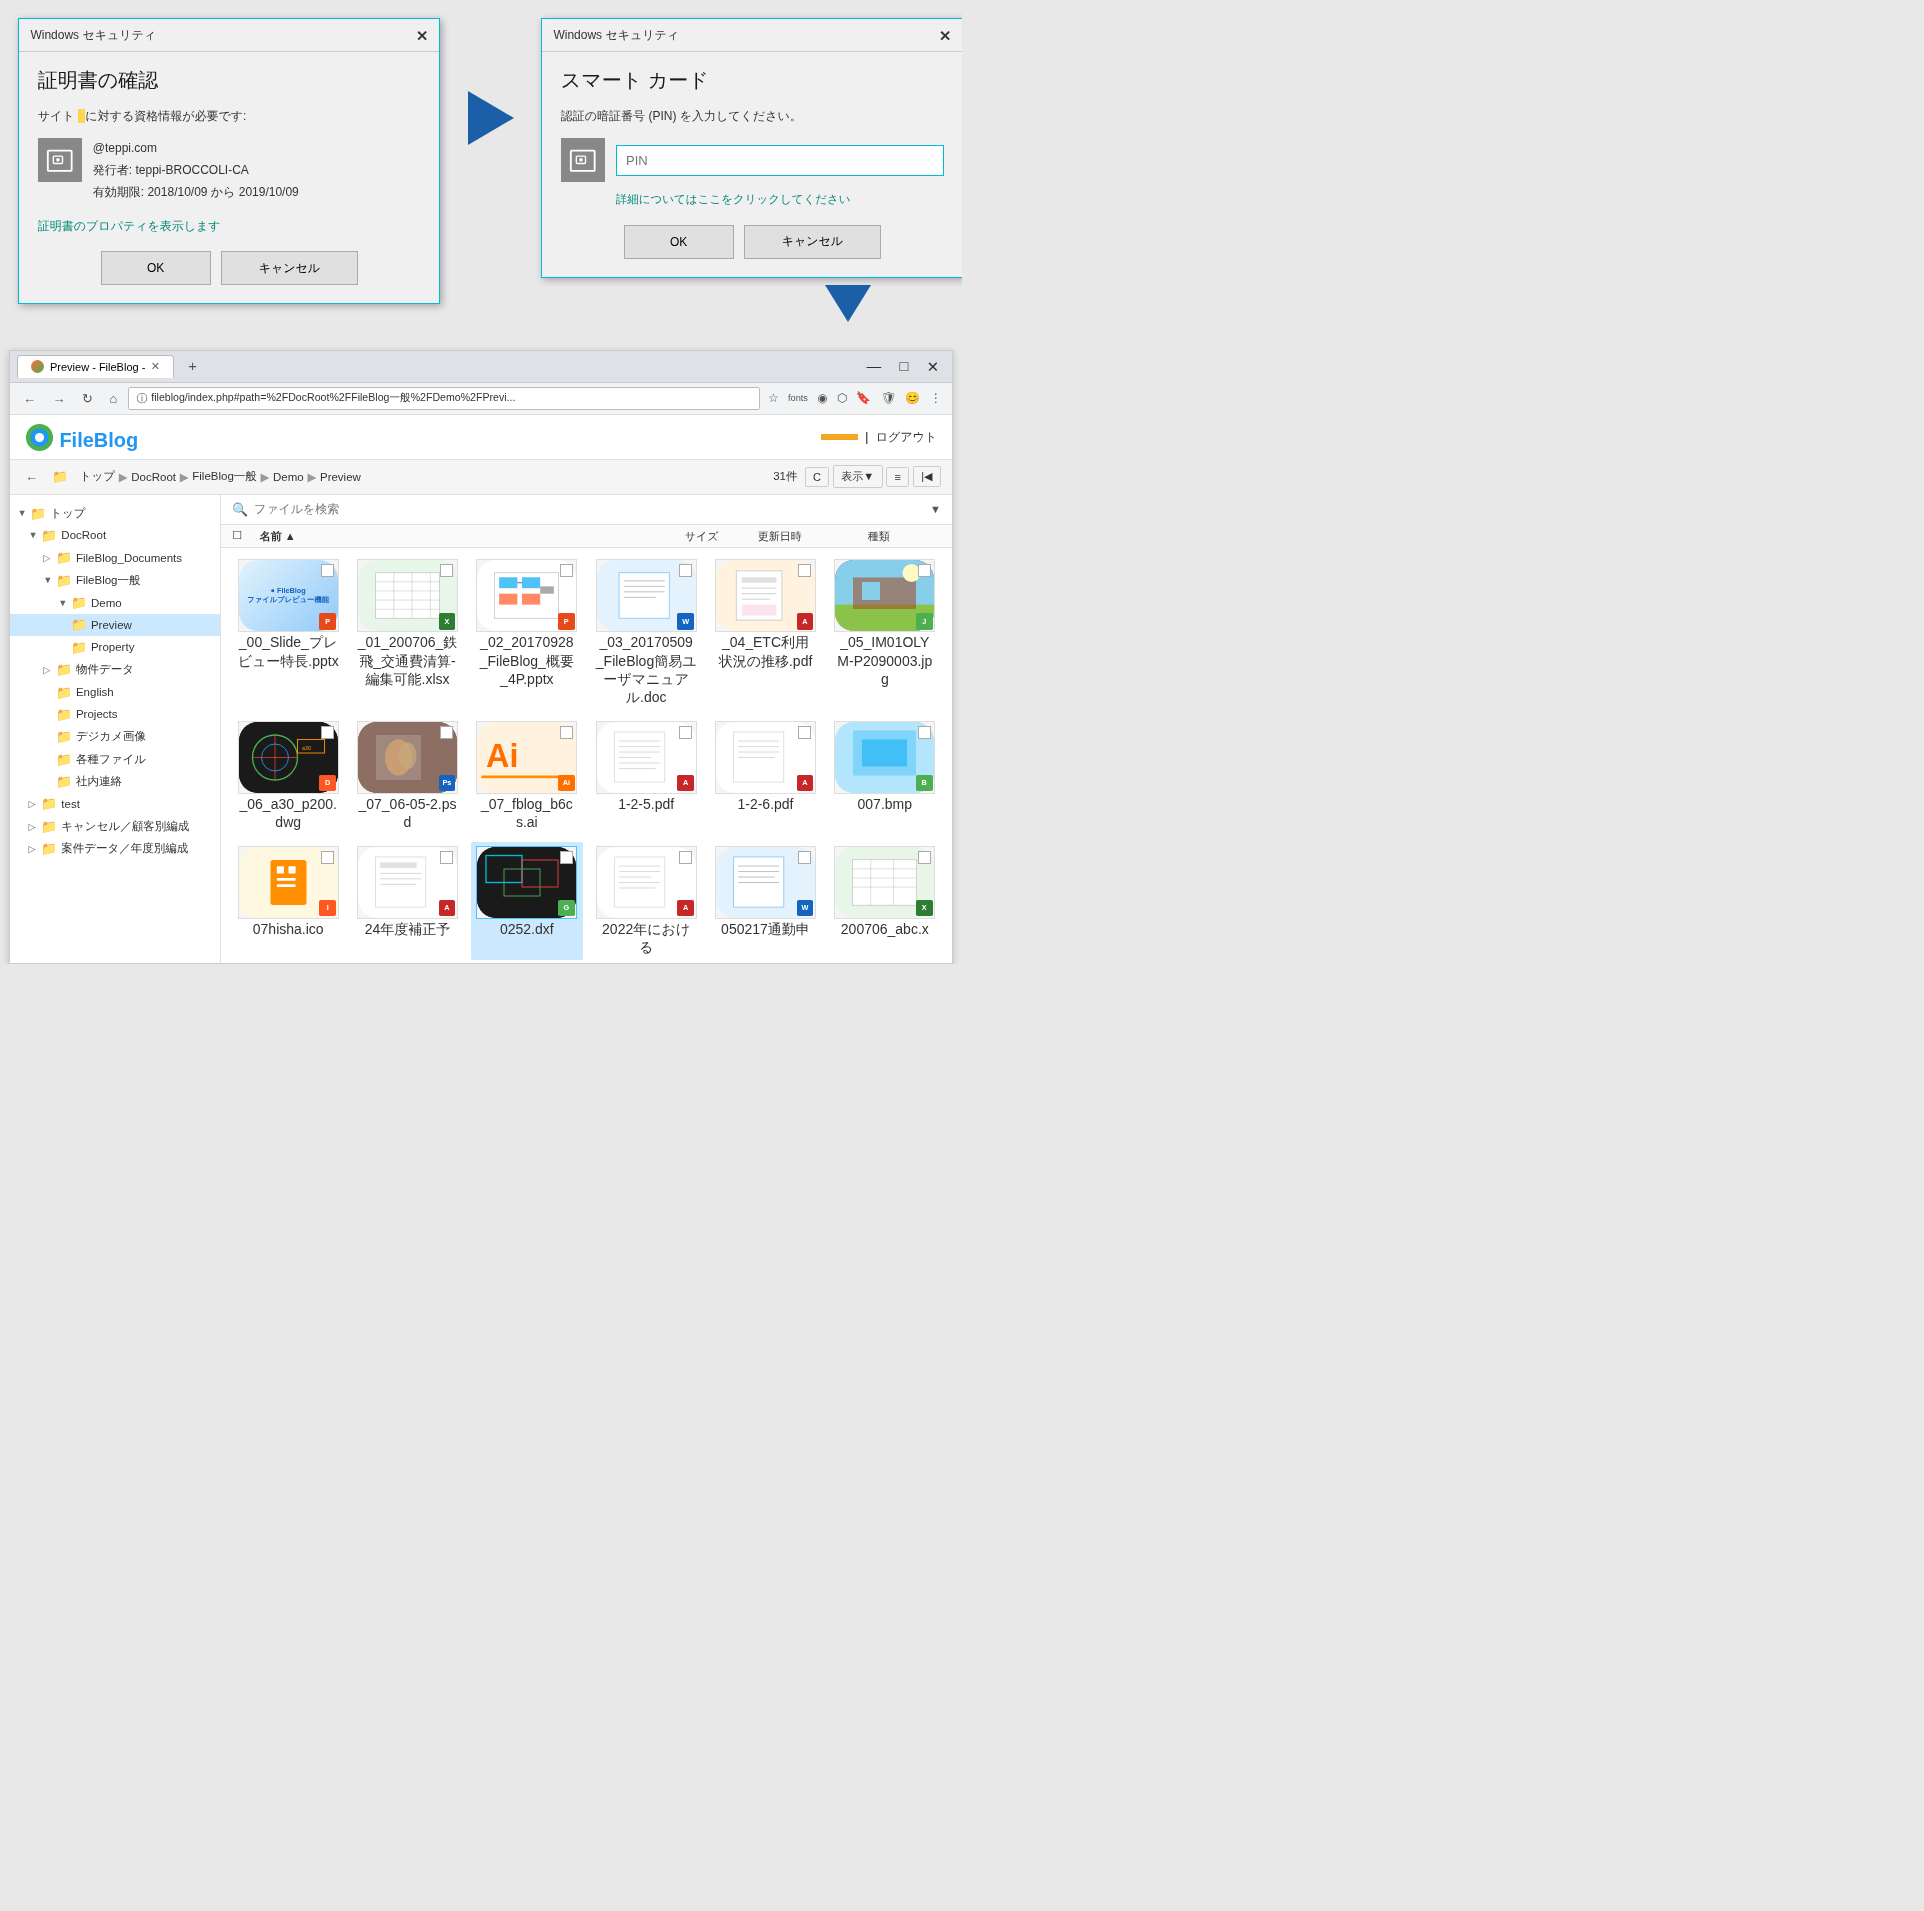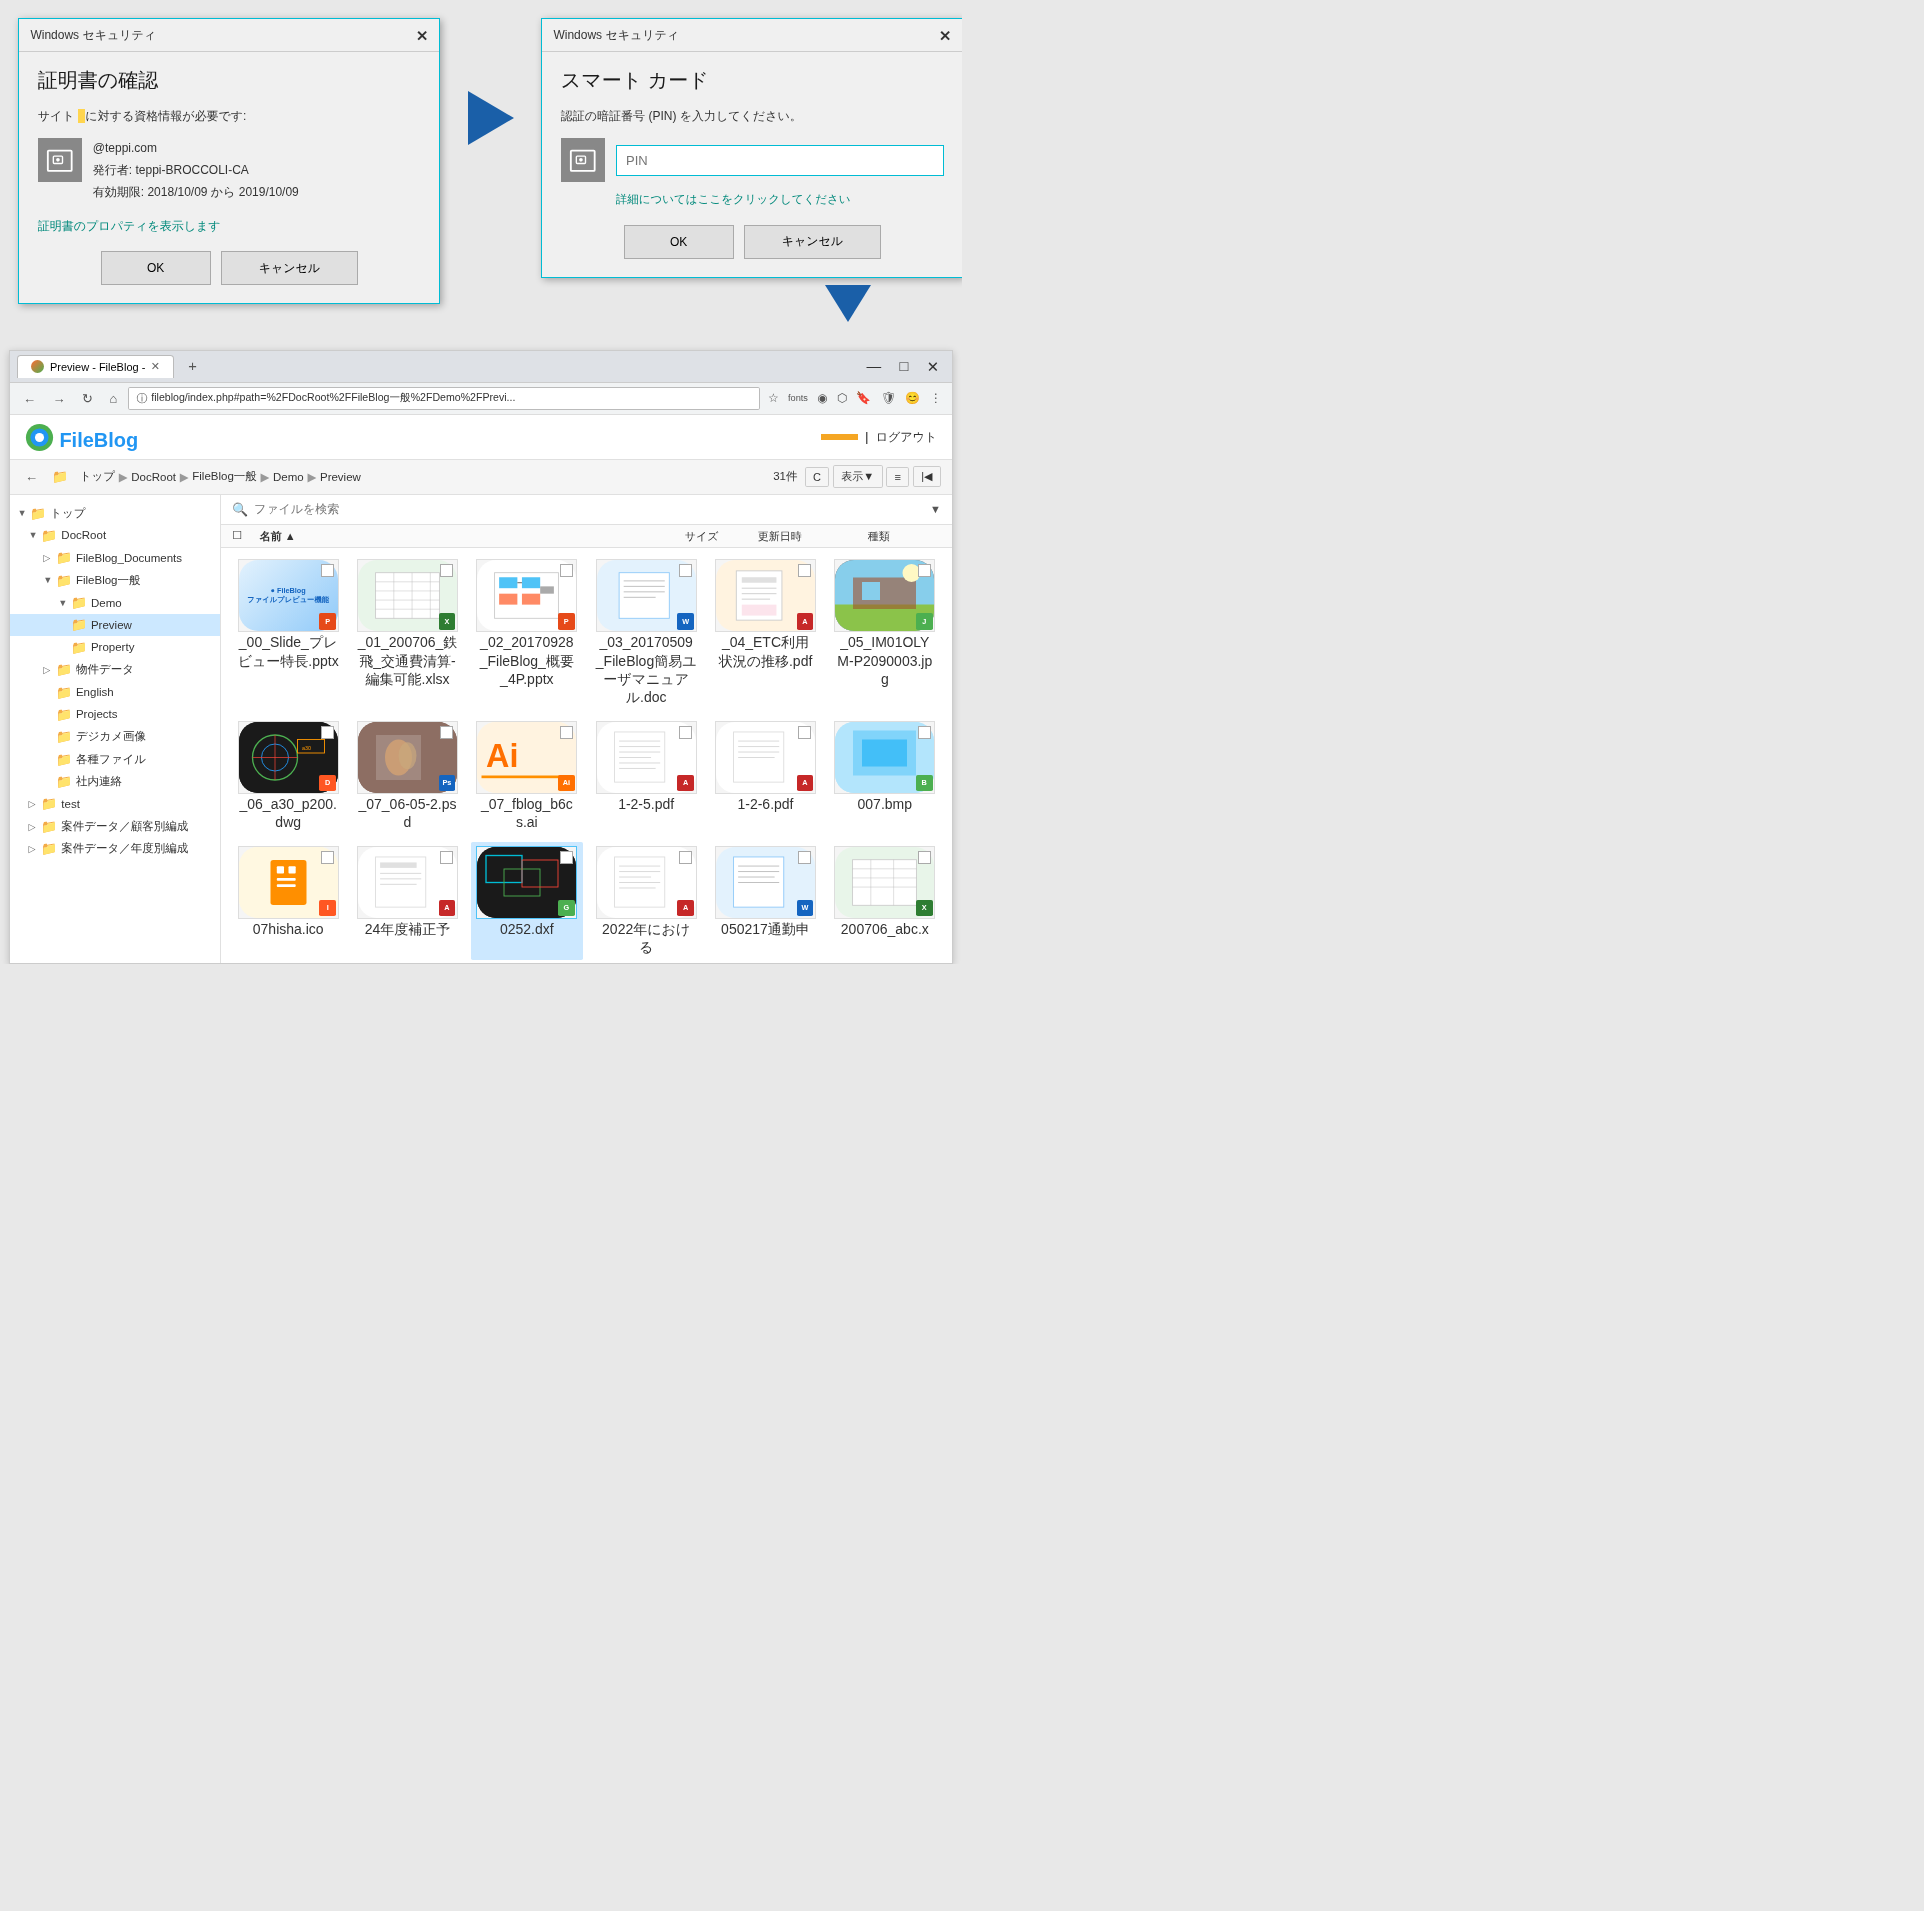--- a/index.html
+++ b/index.html
@@ -767,21 +767,21 @@
         <span>社内連絡</span>
       </div>
       <div class="sidebar-item indent-1">
         <span class="folder-arrow">▷</span>
         <span class="folder-icon">📁</span>
         <span>test</span>
       </div>
       <div class="sidebar-item indent-1">
         <span class="folder-arrow">▷</span>
         <span class="folder-icon">📁</span>
-        <span>案件データ／顧客別編成</span>
+        <span>キャンセル／顧客別編成</span>
       </div>
       <div class="sidebar-item indent-1">
         <span class="folder-arrow">▷</span>
         <span class="folder-icon">📁</span>
         <span>案件データ／年度別編成</span>
       </div>
     </div>
 
     <div class="file-area">
 

